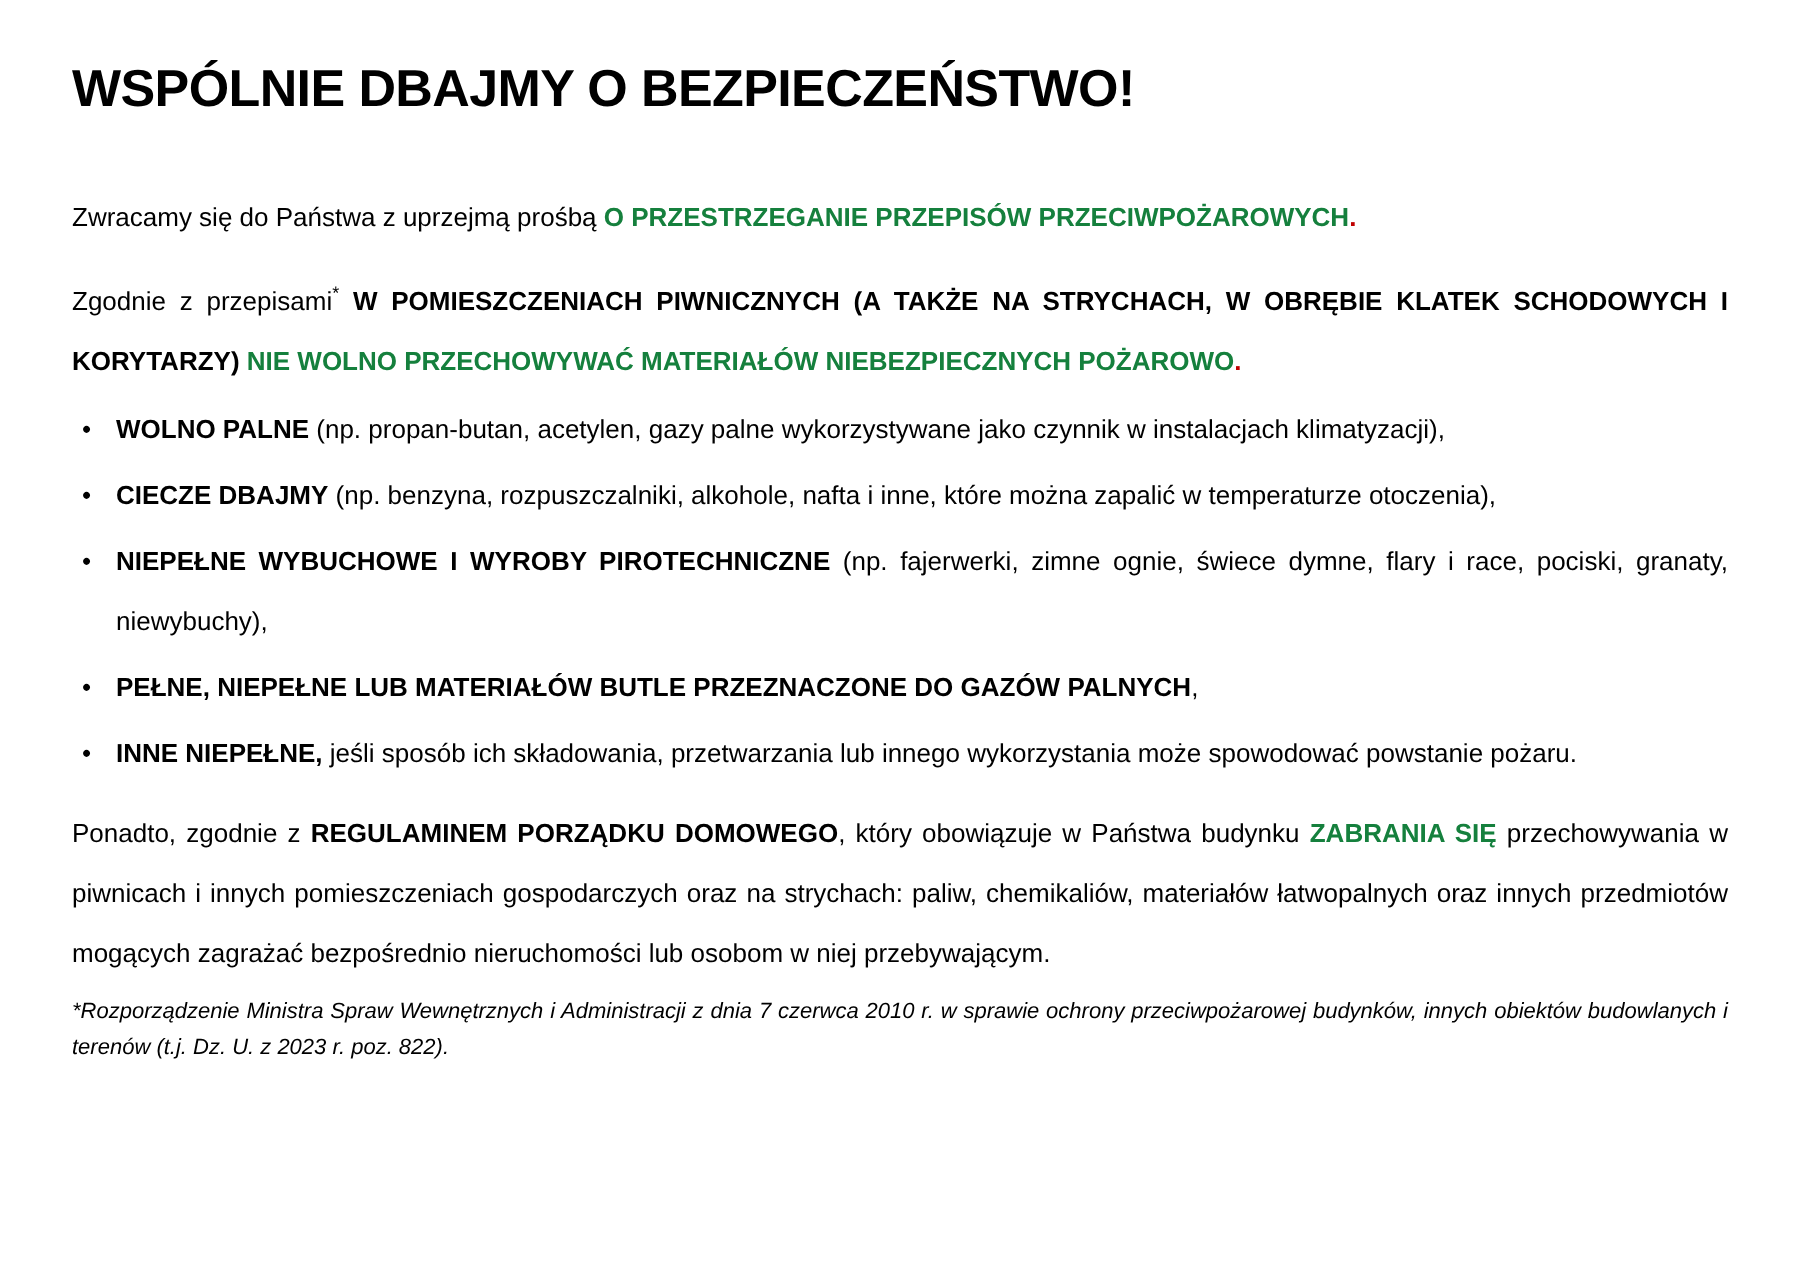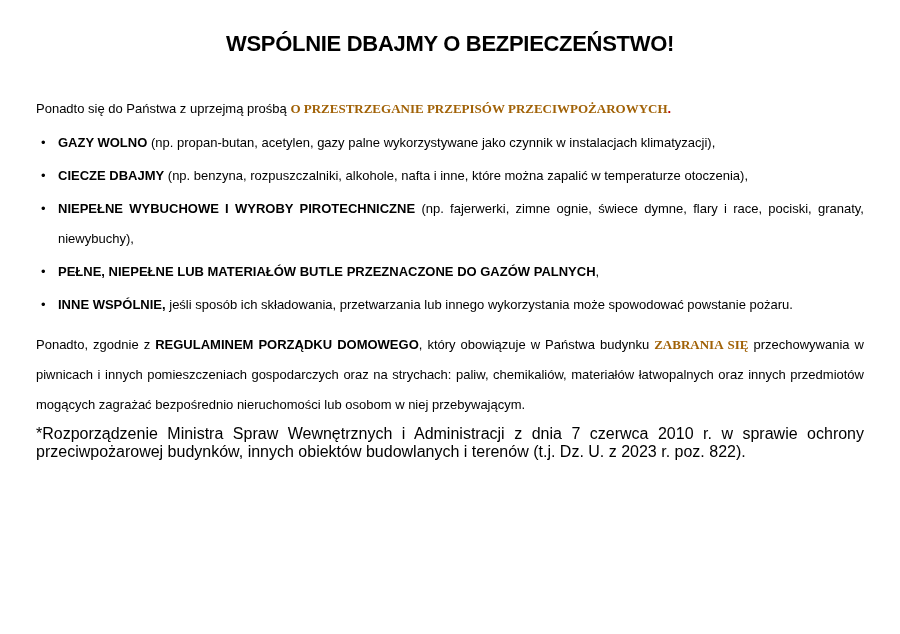--- a/index.html
+++ b/index.html
@@ -10,89 +10,90 @@
     padding: 26px 36px 0 36px;
     background: #ffffff;
     color: #000000;
     font-family: "Liberation Sans", sans-serif;
     font-size: 13px;
     line-height: 30px;
     overflow: hidden;
   }
   h1.doc-title {
     margin: 0;
-    font-size: 22px;
+    font-size: 26px;
     line-height: 36px;
     font-weight: 700;
-    text-align: center;
     letter-spacing: -0.3px;
   }
   p { margin: 0; }
   .para { text-align: justify; }
   .b { font-weight: 700; }
-  .red { color: #a16207; font-family: Liberation Serif, serif; }
+  .red { color: #15803d; }
   .darkred { color: #C00000; }
   sup.fnref { font-size: 9px; line-height: 0; vertical-align: super; }
   .p-intro   { margin-top: 32px; }
   .p-reg     { margin-top: 12px; }
   .p-listintro { margin-top: 8px; }
   .list { margin-top: 4px; }
   .bullet { display: flex; margin-top: 3px; }
   .bullet .dot {
     flex: 0 0 22px;
     width: 22px;
     box-sizing: border-box;
     padding-left: 5px;
     font-size: 13px;
   }
   .bullet .btxt { flex: 1; text-align: justify; }
   .p-closing { margin-top: 10px; }
   .p-footnote {
     margin-top: 5px;
-    font-size: 16px;
+    font-size: 11px;
     line-height: 18px;
+    font-style: italic;
     text-align: justify;
   }
 </style>
 </head>
 <body>
 
 <main>
 
   <h1 class="doc-title">WSPÓLNIE DBAJMY O BEZPIECZEŃSTWO!</h1>
 
-  <p class="para p-intro"><span>Ponadto się do Państwa z uprzejmą prośbą </span><span class="b red">O PRZESTRZEGANIE PRZEPISÓW PRZECIWPOŻAROWYCH</span><span class="b darkred">.</span></p>
+  <p class="para p-intro"><span>Zwracamy się do Państwa z uprzejmą prośbą </span><span class="b red">O PRZESTRZEGANIE PRZEPISÓW PRZECIWPOŻAROWYCH</span><span class="b darkred">.</span></p>
 
+  <p class="para p-reg"><span>Zgodnie z przepisami</span><sup class="fnref">*</sup><span class="b"> W POMIESZCZENIACH PIWNICZNYCH (A TAKŻE NA STRYCHACH, W OBRĘBIE KLATEK SCHODOWYCH I KORYTARZY) </span><span class="b red">NIE WOLNO PRZECHOWYWAĆ MATERIAŁÓW NIEBEZPIECZNYCH POŻAROWO</span><span class="b darkred">.</span></p>
 
 
   <div class="list">
 
     <div class="bullet">
       <span class="dot">•</span>
-      <p class="btxt"><span class="b">GAZY WOLNO</span><span> (np. propan-butan, acetylen, gazy palne wykorzystywane jako czynnik w instalacjach klimatyzacji),</span></p>
+      <p class="btxt"><span class="b">WOLNO PALNE</span><span> (np. propan-butan, acetylen, gazy palne wykorzystywane jako czynnik w instalacjach klimatyzacji),</span></p>
     </div>
 
     <div class="bullet">
       <span class="dot">•</span>
       <p class="btxt"><span class="b">CIECZE DBAJMY</span><span> (np. benzyna, rozpuszczalniki, alkohole, nafta i inne, które można zapalić w temperaturze otoczenia),</span></p>
     </div>
 
     <div class="bullet">
       <span class="dot">•</span>
       <p class="btxt"><span class="b">NIEPEŁNE WYBUCHOWE I WYROBY PIROTECHNICZNE</span><span> (np. fajerwerki, zimne ognie, świece dymne, flary i race, pociski, granaty, niewybuchy),</span></p>
     </div>
 
     <div class="bullet">
       <span class="dot">•</span>
       <p class="btxt"><span class="b">PEŁNE, NIEPEŁNE LUB MATERIAŁÓW BUTLE PRZEZNACZONE DO GAZÓW PALNYCH</span><span>,</span></p>
     </div>
 
     <div class="bullet">
       <span class="dot">•</span>
-      <p class="btxt"><span class="b">INNE WSPÓLNIE,</span><span> jeśli sposób ich składowania, przetwarzania lub innego wykorzystania może spowodować powstanie pożaru.</span></p>
+      <p class="btxt"><span class="b">INNE NIEPEŁNE,</span><span> jeśli sposób ich składowania, przetwarzania lub innego wykorzystania może spowodować powstanie pożaru.</span></p>
     </div>
 
   </div>
 
   <p class="para p-closing"><span>Ponadto, zgodnie z </span><span class="b">REGULAMINEM PORZĄDKU DOMOWEGO</span><span>, który obowiązuje w Państwa budynku </span><span class="b red">ZABRANIA SIĘ</span><span> przechowywania w piwnicach i innych pomieszczeniach gospodarczych oraz na strychach: paliw, chemikaliów, materiałów łatwopalnych oraz innych przedmiotów mogących zagrażać bezpośrednio nieruchomości lub osobom w niej przebywającym.</span></p>
 
   <p class="p-footnote">*Rozporządzenie Ministra Spraw Wewnętrznych i Administracji z dnia 7 czerwca 2010 r. w sprawie ochrony przeciwpożarowej budynków, innych obiektów budowlanych i terenów (t.j. Dz. U. z 2023 r. poz. 822).</p>
 
 </main>
 

